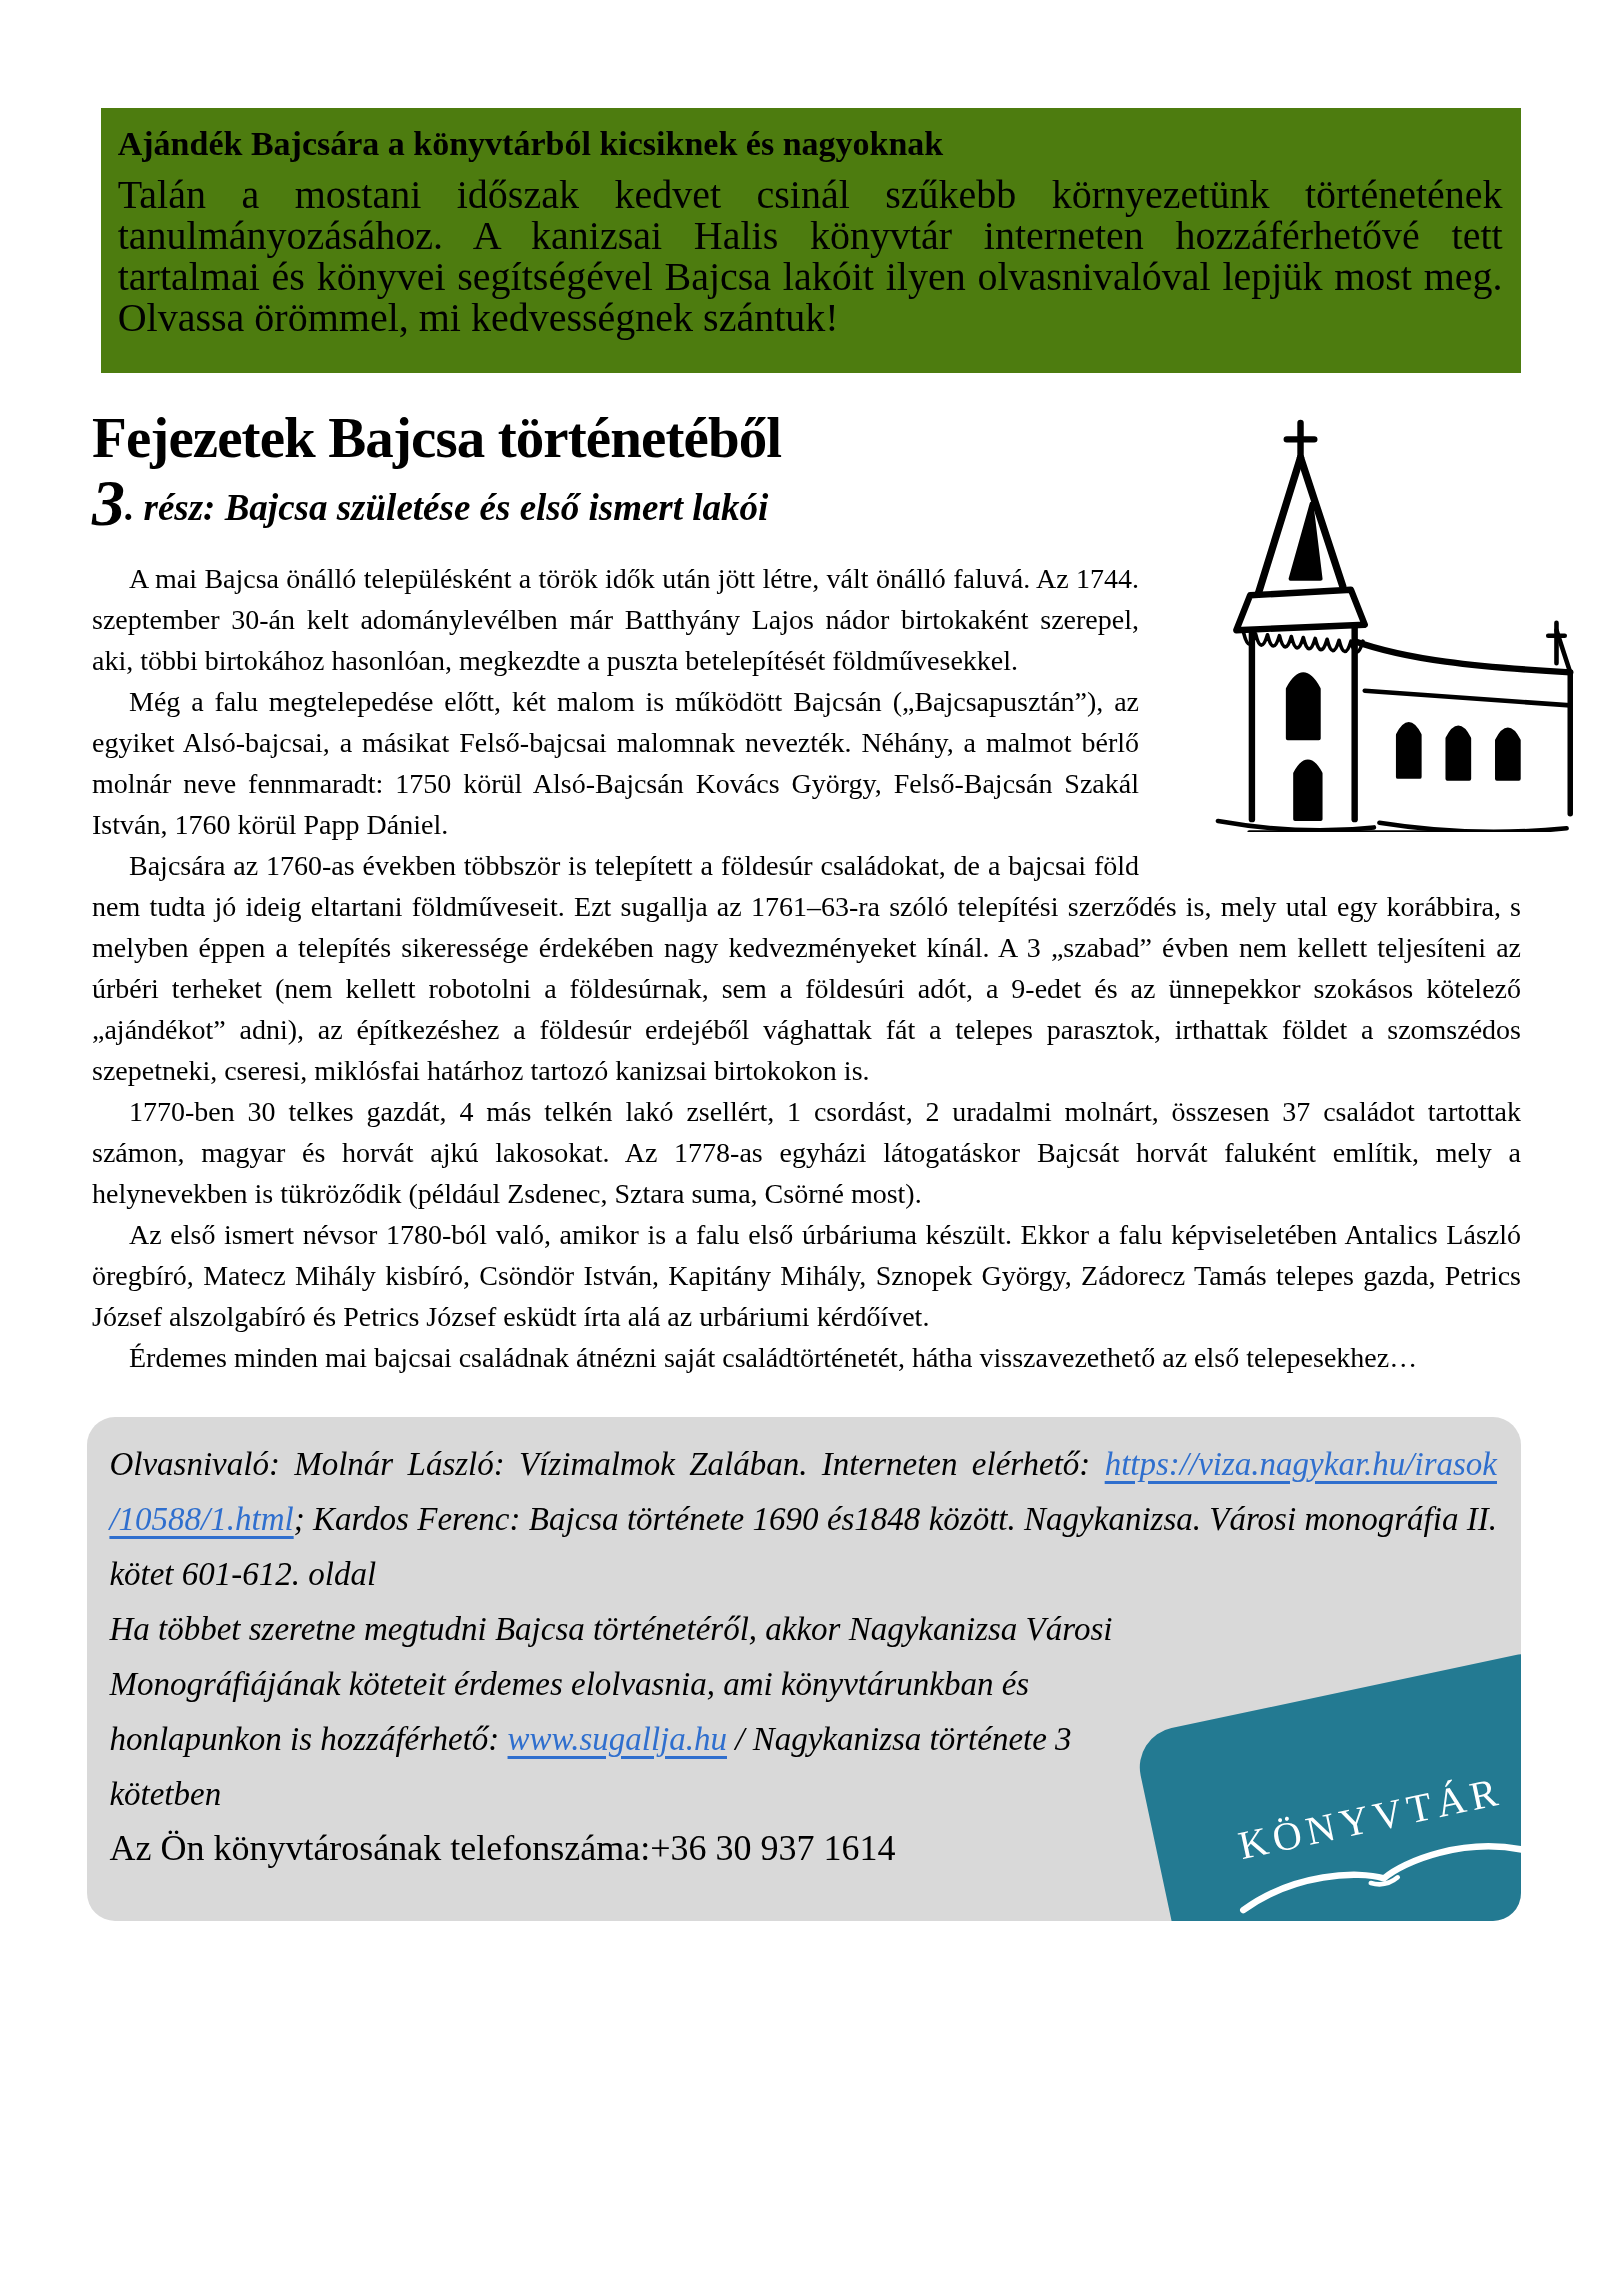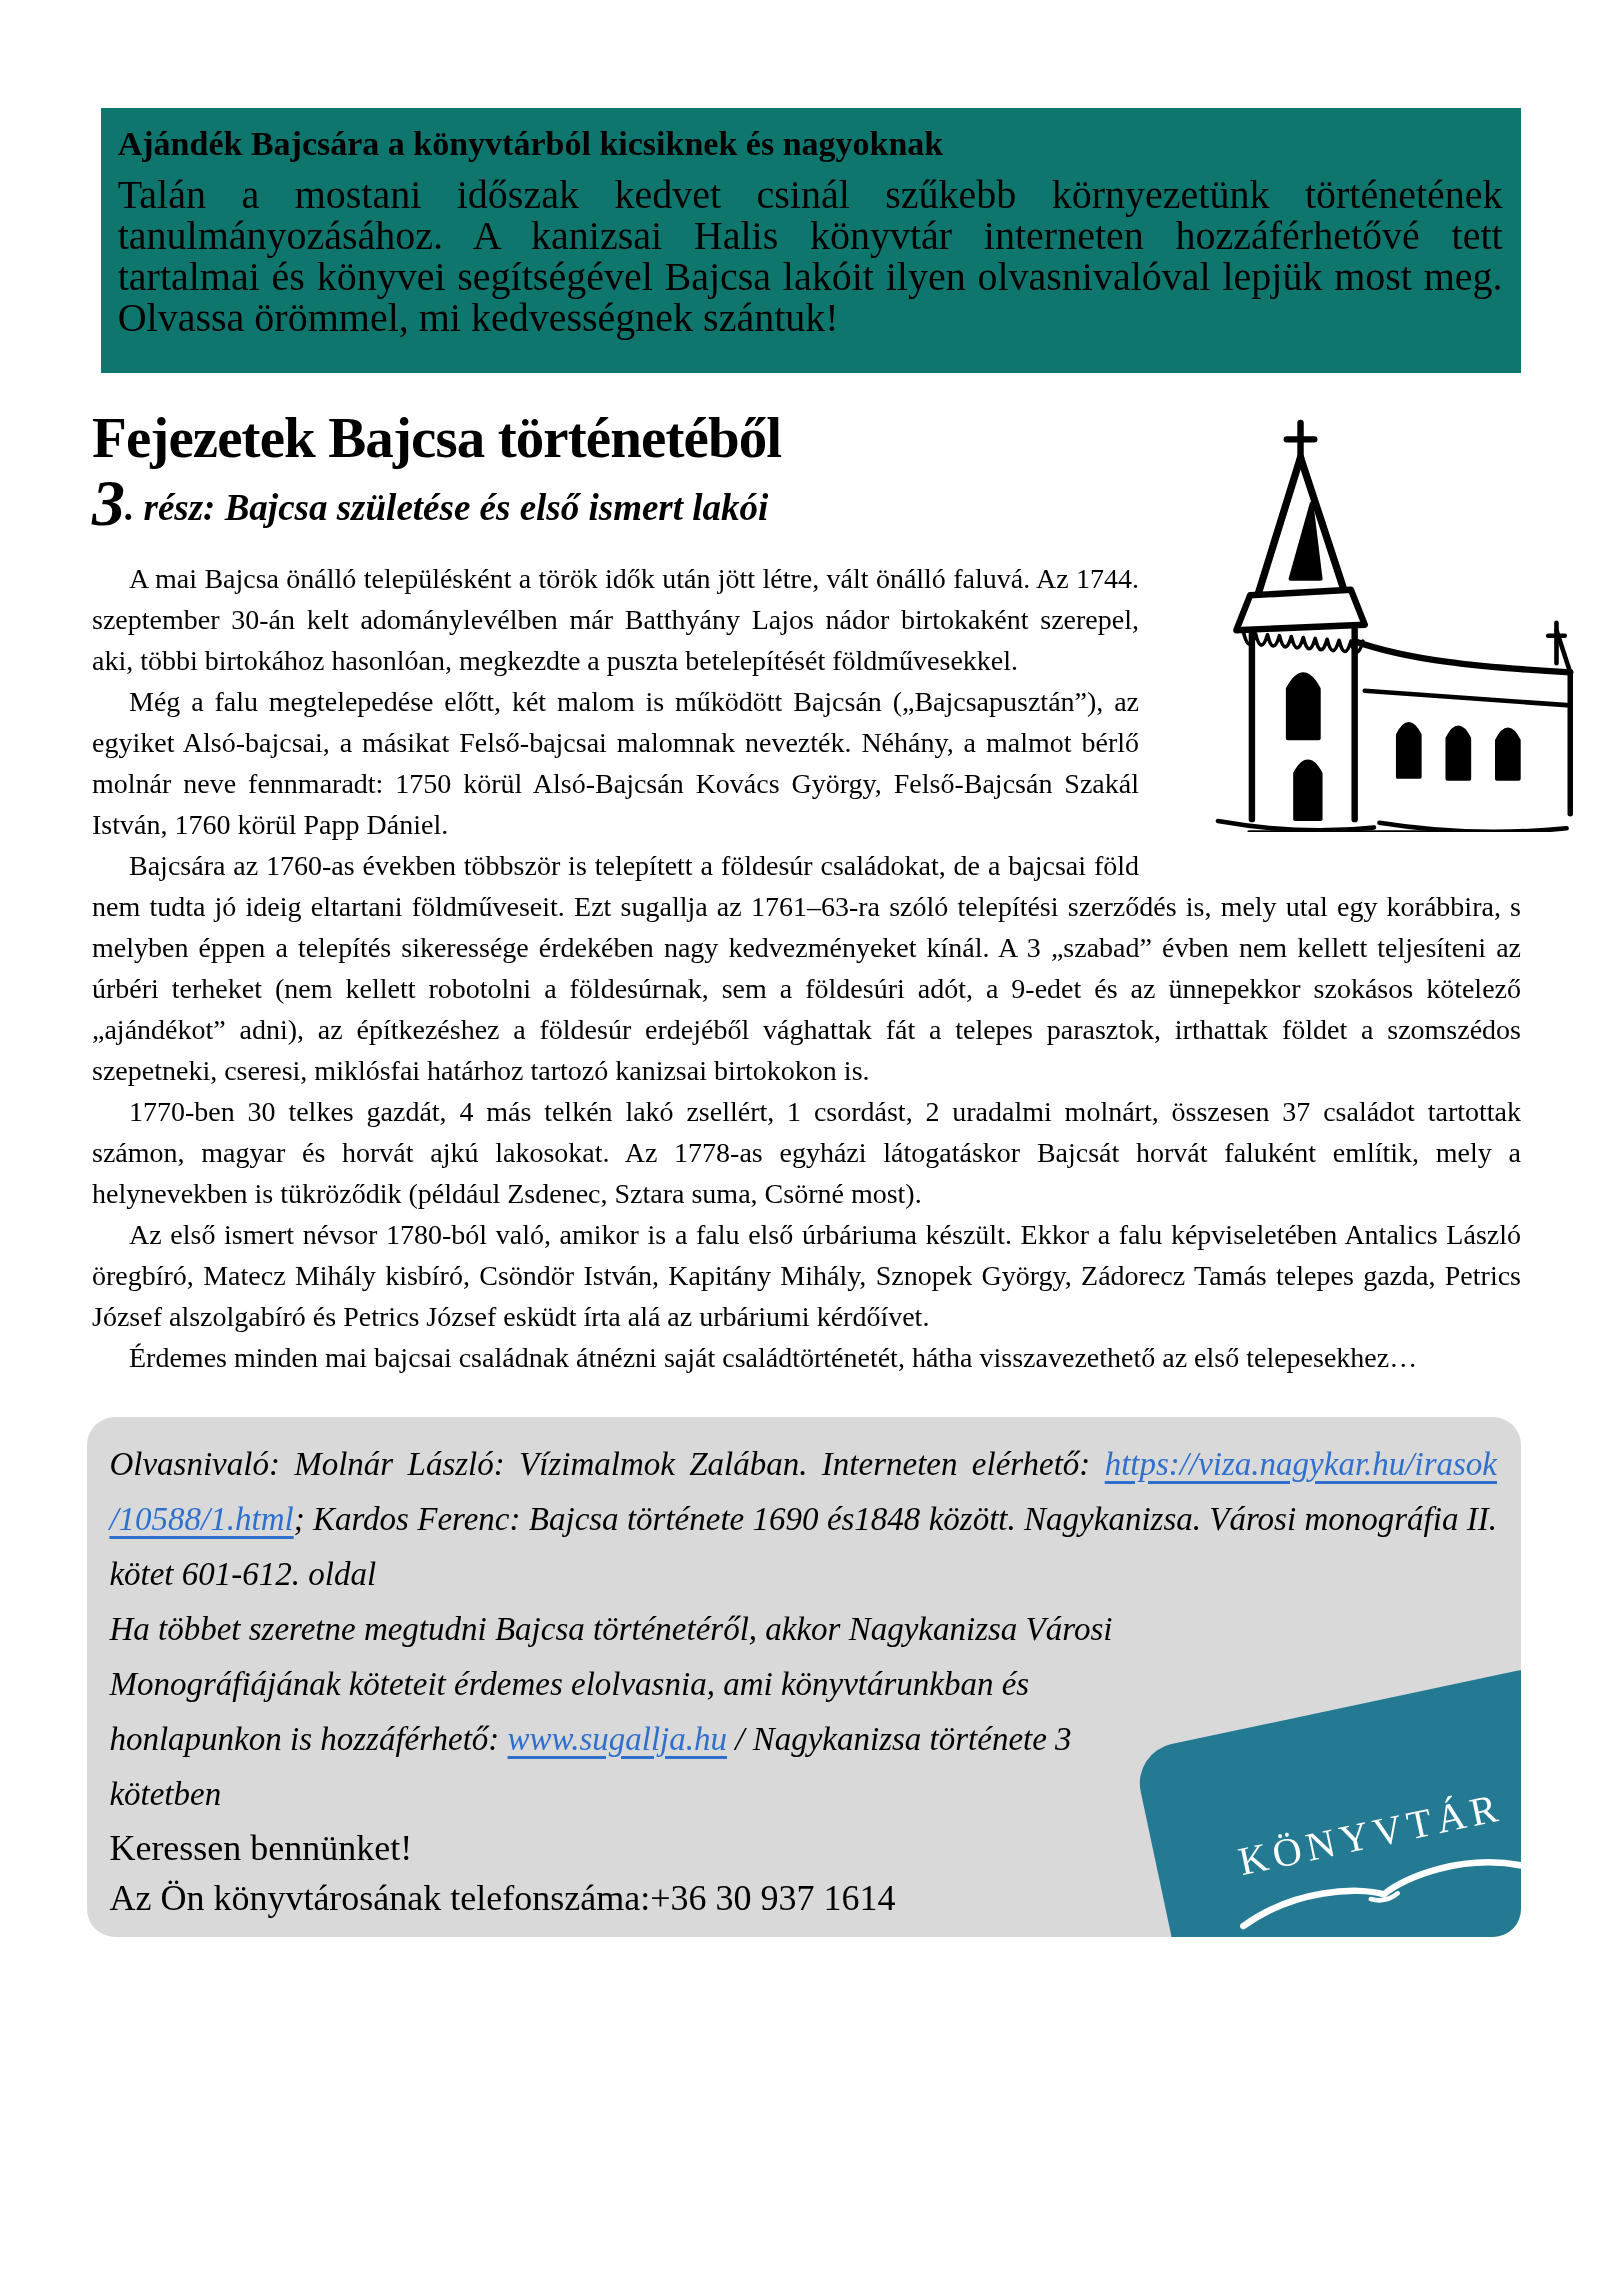--- a/index.html
+++ b/index.html
@@ -6,21 +6,21 @@
   body{
     width:1617px;min-height:2286px;
     font-family:"Liberation Serif", "DejaVu Serif", serif;
     color:#000;
     position:relative;
   }
   .page{padding:108px 96px 37px 92px;}
 
   
   .intro-box{
-    background:#0f766e;
+    background:#4d7c0f;
     margin-left:9.2px;
     padding:14.7px 18.4px 35px 16.5px;
   }
   .intro-box h2{
     margin:0 0 9.2px 0;
     font-size:34px;line-height:42px;font-weight:bold;
   }
   .intro-box p{
     margin:0;font-size:40px;line-height:41px;text-align:justify;
   }
@@ -165,21 +165,20 @@
   </article>
 
   <section class="footer-box">
 
     <p class="reading"><span>Olvasnivaló: Molnár László: Vízimalmok Zalában. Interneten elérhető: </span><a>https://viza.nagykar.hu/irasok /10588/1.html</a><span>; Kardos Ferenc: Bajcsa története 1690 és1848 között. Nagykanizsa. Városi monográfia II. kötet 601-612. oldal</span></p>
 
     <div class="logo-spacer"></div>
 
     <p class="more"><span>Ha többet szeretne megtudni Bajcsa történetéről, akkor Nagykanizsa Városi Monográfiájának köteteit érdemes elolvasnia, ami könyvtárunkban és honlapunkon is hozzáférhető: </span><a>www.sugallja.hu</a><span> / Nagykanizsa története 3 kötetben</span></p>
 
-    <p class="contact-line">Keressen bennünket!</p>
     <p class="contact-line">Az Ön könyvtárosának telefonszáma:+36 30 937 1614</p>
 
     <div class="library-logo">
       <span class="logo-word">KÖNYVTÁR</span>
       <svg width="303" height="48" viewBox="0 0 330 52">
         <path d="M8 38 C 70 10, 140 22, 165 36 C 190 22, 260 10, 322 38" fill="none" stroke="#fff" stroke-width="7" stroke-linecap="round"></path>
         <path d="M150 38 Q 165 46 180 38" fill="none" stroke="#fff" stroke-width="5" stroke-linecap="round"></path>
       </svg>
     </div>
   </section>

